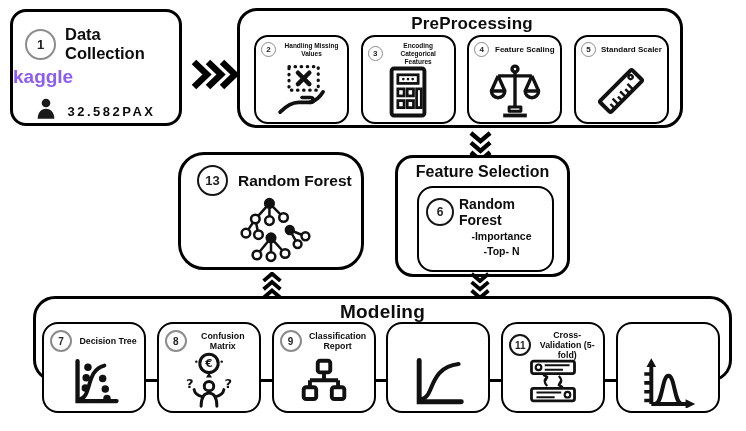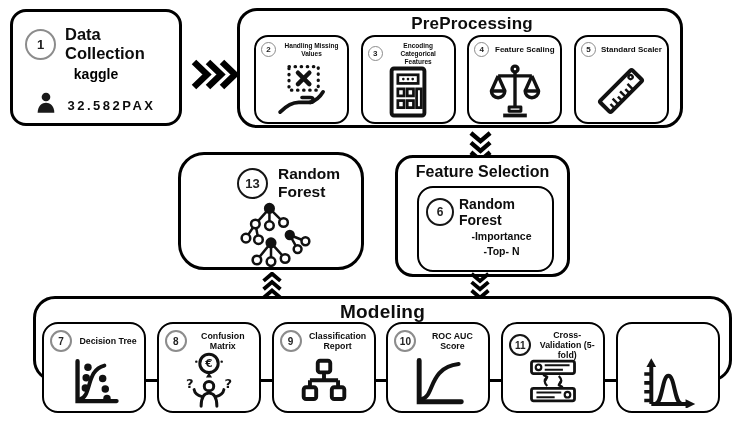--- a/index.html
+++ b/index.html
@@ -15,35 +15,35 @@
     border-radius:50%;border:2px solid #8c8c8c;background:#fff;
     font-weight:700;color:#222;box-sizing:border-box;
   }
   .numcircle.dark{border-color:#151515;}
   .nc-lg{width:31px;height:31px;font-size:13px;border-width:2.5px;}
   .nc-md{width:22px;height:22px;font-size:10px;}
   .nc-sm{width:15px;height:15px;font-size:8px;border-width:1.5px;}
   
   .dc-head{display:flex;align-items:center;gap:9px;padding:13px 8px 0 12px;}
   .dc-title{font-size:16.5px;font-weight:800;}
-  .dc-kaggle{font-size:14px;font-weight:700;color:#000000;text-align:center;margin-top:3px;}
+  .dc-kaggle{font-size:19px;font-weight:700;color:#8b5cf6;margin-top:3px;}
   .dc-row{display:flex;align-items:flex-end;justify-content:center;gap:11px;margin-top:9px;}
   .dc-count{font-size:13px;font-weight:800;letter-spacing:2.5px;}
   
   .steps-row{position:absolute;display:flex;justify-content:space-between;align-items:flex-start;}
   .pstep{position:relative;width:95px;height:89px;border:2.5px solid #000;border-radius:14px;box-sizing:border-box;background:#fff;}
   .mstep{position:relative;width:104px;height:91px;border:2.5px solid #000;border-radius:16px;box-sizing:border-box;background:#fff;}
   .step-head{display:flex;align-items:center;gap:4px;padding:5px 4px 0 5px;}
   .mstep .step-head{padding:6px 5px 0 6px;gap:5px;}
   .step-label{flex:1;text-align:center;font-weight:700;font-size:6.5px;line-height:1.2;}
   .pstep.lg .step-label{font-size:8px;}
   .mstep .step-label{font-size:8.8px;line-height:1.15;}
   .icon-area{position:absolute;left:0;right:0;bottom:3px;display:flex;justify-content:center;}
   
-  .rf-head{display:flex;align-items:center;gap:10px;padding:10px 6px 0 16px;margin-left:40px;}
+  .rf-head{display:flex;align-items:center;gap:10px;padding:10px 6px 0 16px;}
   .rf-title{font-size:15.5px;font-weight:800;}
   .rf-tree{display:flex;justify-content:center;margin-top:-2px;}
   
   .fs-title{font-size:16px;font-weight:800;text-align:center;margin-top:5px;}
   .fs-method{position:absolute;left:19px;top:28px;width:137px;height:86px;border:2.5px solid #000;border-radius:16px;box-sizing:border-box;background:#fff;}
   .fs-head{display:flex;align-items:center;gap:5px;padding:8px 4px 0 7px;}
   .fs-name{font-size:14px;font-weight:800;}
   .fs-lines{text-align:center;font-size:10.5px;font-weight:800;line-height:1.4;margin-top:1px;padding-left:32px;}
   .chev{position:absolute;}
   svg{display:block;}
@@ -276,24 +276,20 @@
           <svg width="50" height="48" viewBox="0 0 64 60" fill="none" stroke="#111" stroke-width="5" stroke-linejoin="round">
             <rect x="24" y="4" width="16" height="15" rx="3"></rect>
             <path d="M32 19 V29 M14 29 H50 M14 29 V38 M50 29 V38"></path>
             <rect x="6" y="38" width="16" height="15" rx="3"></rect>
             <rect x="42" y="38" width="16" height="15" rx="3"></rect>
           </svg>
         </div>
       </div>
 
       <div class="mstep">
-        <div class="step-head">
-          <span class="numcircle nc-md">10</span>
-          <span class="step-label">ROC AUC Score</span>
-        </div>
         <div class="icon-area">
           <svg width="54" height="52" viewBox="0 0 60 58" fill="none" stroke="#111">
             <path d="M9 5 V51 H56" stroke-width="5.5" stroke-linecap="round"></path>
             <path d="M12 48 C26 46 19 13 53 9" stroke-width="4.5" stroke-linecap="round"></path>
           </svg>
         </div>
       </div>
 
       <div class="mstep">
         <div class="step-head">

